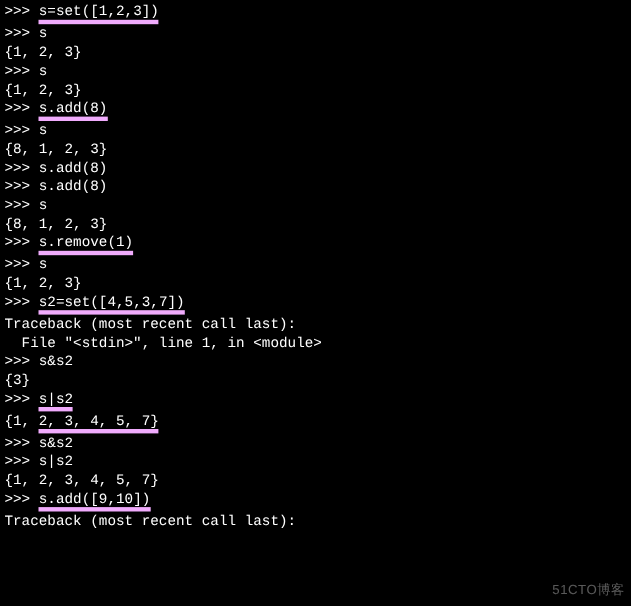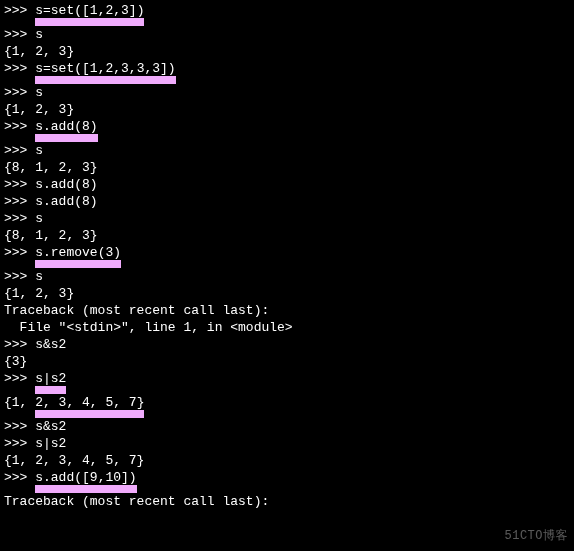--- a/index.html
+++ b/index.html
@@ -10,52 +10,52 @@
       font-size: 13px;
       line-height: 17px;
       width: 574px;
       height: 551px;
       padding: 2px 4px;
       position: relative;
       overflow: hidden;
     }
     .line { white-space: pre; position: relative; }
     .prompt { color: #fff; }
-    .u-red { border-bottom: 8px solid #f0abfc; padding-bottom: 0px; display: inline-block; line-height: 14px; }
+    .u-red { border-bottom: 4px solid #f0abfc; padding-bottom: 0px; display: inline-block; line-height: 14px; }
     .watermark {
       position: absolute;
       right: 6px;
       bottom: 6px;
       color: rgba(255,255,255,0.35);
-      font-family: Liberation Mono, monospace;
+      font-family: Liberation Sans, sans-serif;
       font-size: 12px;
       letter-spacing: 0.5px;
     }
   </style>
 </head>
 <body>
 
 <div>
 
   <div class="line"><span class="prompt">&gt;&gt;&gt; </span><span class="u-red">s=set([1,2,3])</span></div>
   <div class="line">&gt;&gt;&gt; s</div>
   <div class="line">{1, 2, 3}</div>
-  <div class="line"><span class="prompt">&gt;&gt;&gt; </span><span class="u-red">s=set([1,2,3,3,3])</span></div>
   <div class="line">&gt;&gt;&gt; s</div>
   <div class="line">{1, 2, 3}</div>
   <div class="line"><span class="prompt">&gt;&gt;&gt; </span><span class="u-red">s.add(8)</span></div>
   <div class="line">&gt;&gt;&gt; s</div>
   <div class="line">{8, 1, 2, 3}</div>
   <div class="line">&gt;&gt;&gt; s.add(8)</div>
   <div class="line">&gt;&gt;&gt; s.add(8)</div>
   <div class="line">&gt;&gt;&gt; s</div>
   <div class="line">{8, 1, 2, 3}</div>
-  <div class="line"><span class="prompt">&gt;&gt;&gt; </span><span class="u-red">s.remove(3)</span></div>
+  <div class="line"><span class="prompt">&gt;&gt;&gt; </span><span class="u-red">s.remove(1)</span></div>
   <div class="line">&gt;&gt;&gt; s</div>
   <div class="line">{1, 2, 3}</div>
+  <div class="line"><span class="prompt">&gt;&gt;&gt; </span><span class="u-red">s2=set([4,5,3,7])</span></div>
   <div class="line">Traceback (most recent call last):</div>
   <div class="line">  File "&lt;stdin&gt;", line 1, in &lt;module&gt;</div>
   <div class="line">&gt;&gt;&gt; s&amp;s2</div>
   <div class="line">{3}</div>
   <div class="line"><span class="prompt">&gt;&gt;&gt; </span><span class="u-red">s|s2</span></div>
   <div class="line"><span>{1, </span><span class="u-red">2, 3, 4, 5, 7}</span></div>
   <div class="line">&gt;&gt;&gt; s&amp;s2</div>
   <div class="line">&gt;&gt;&gt; s|s2</div>
   <div class="line">{1, 2, 3, 4, 5, 7}</div>
   <div class="line"><span class="prompt">&gt;&gt;&gt; </span><span class="u-red">s.add([9,10])</span></div>

